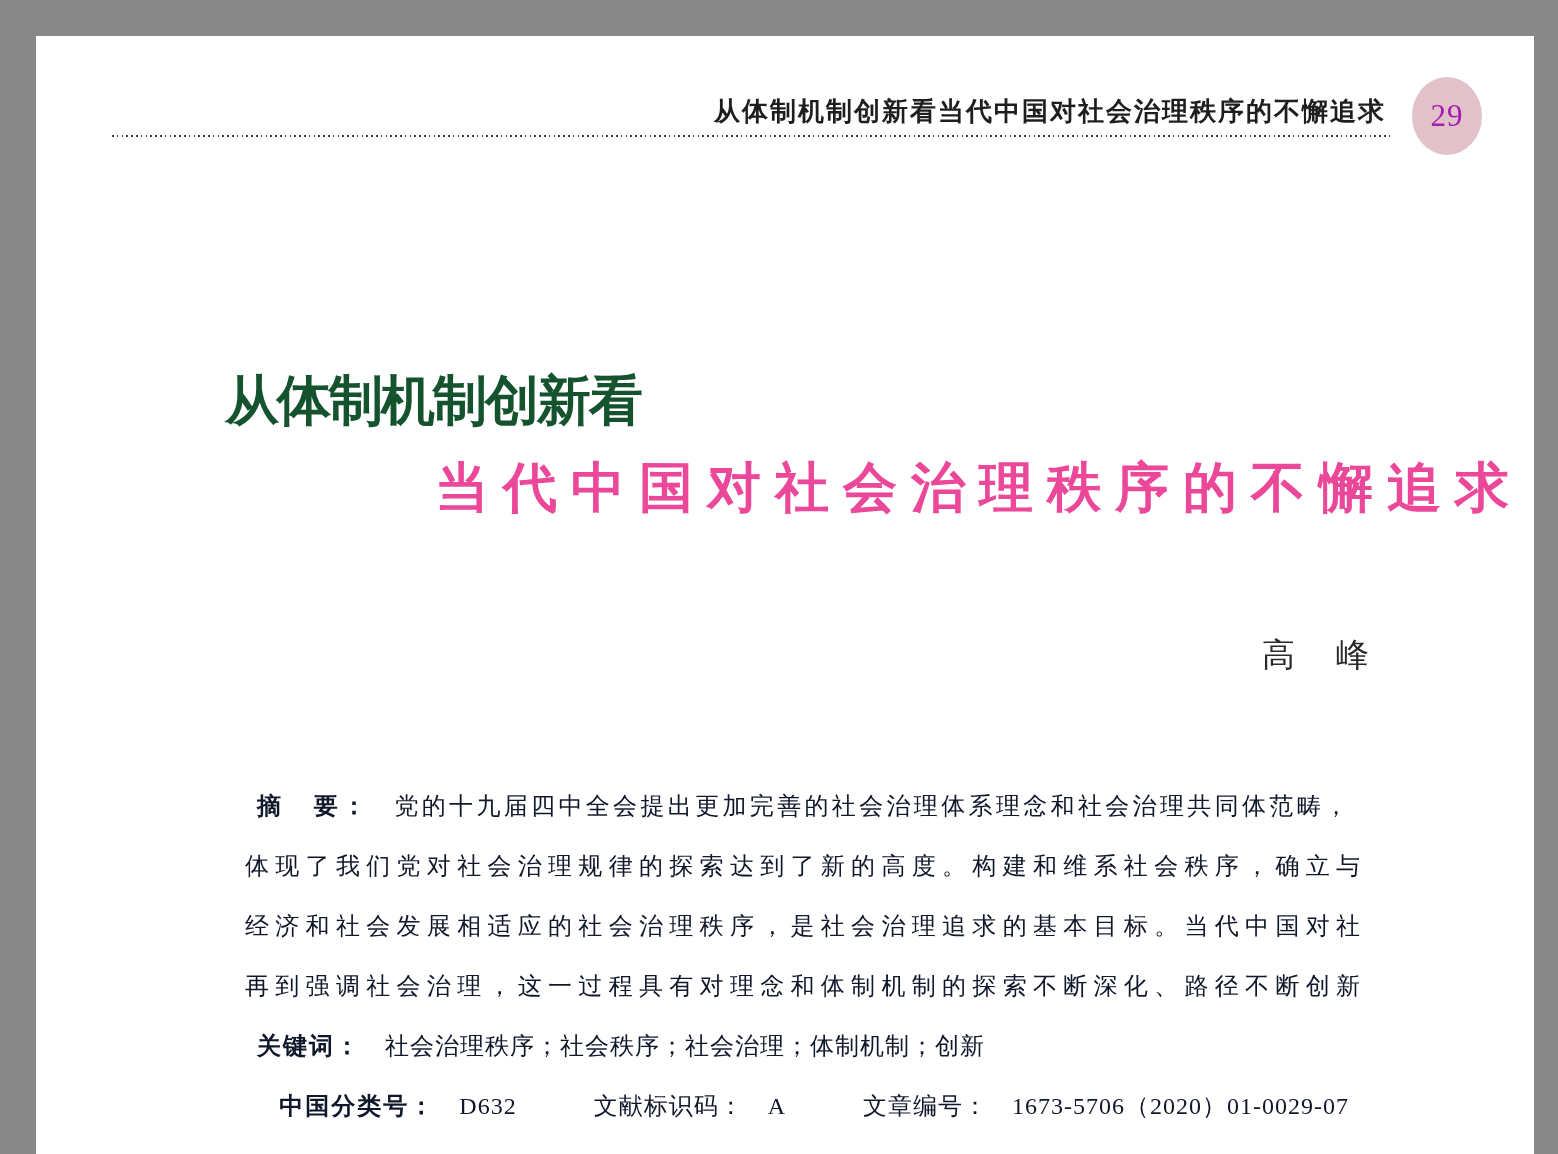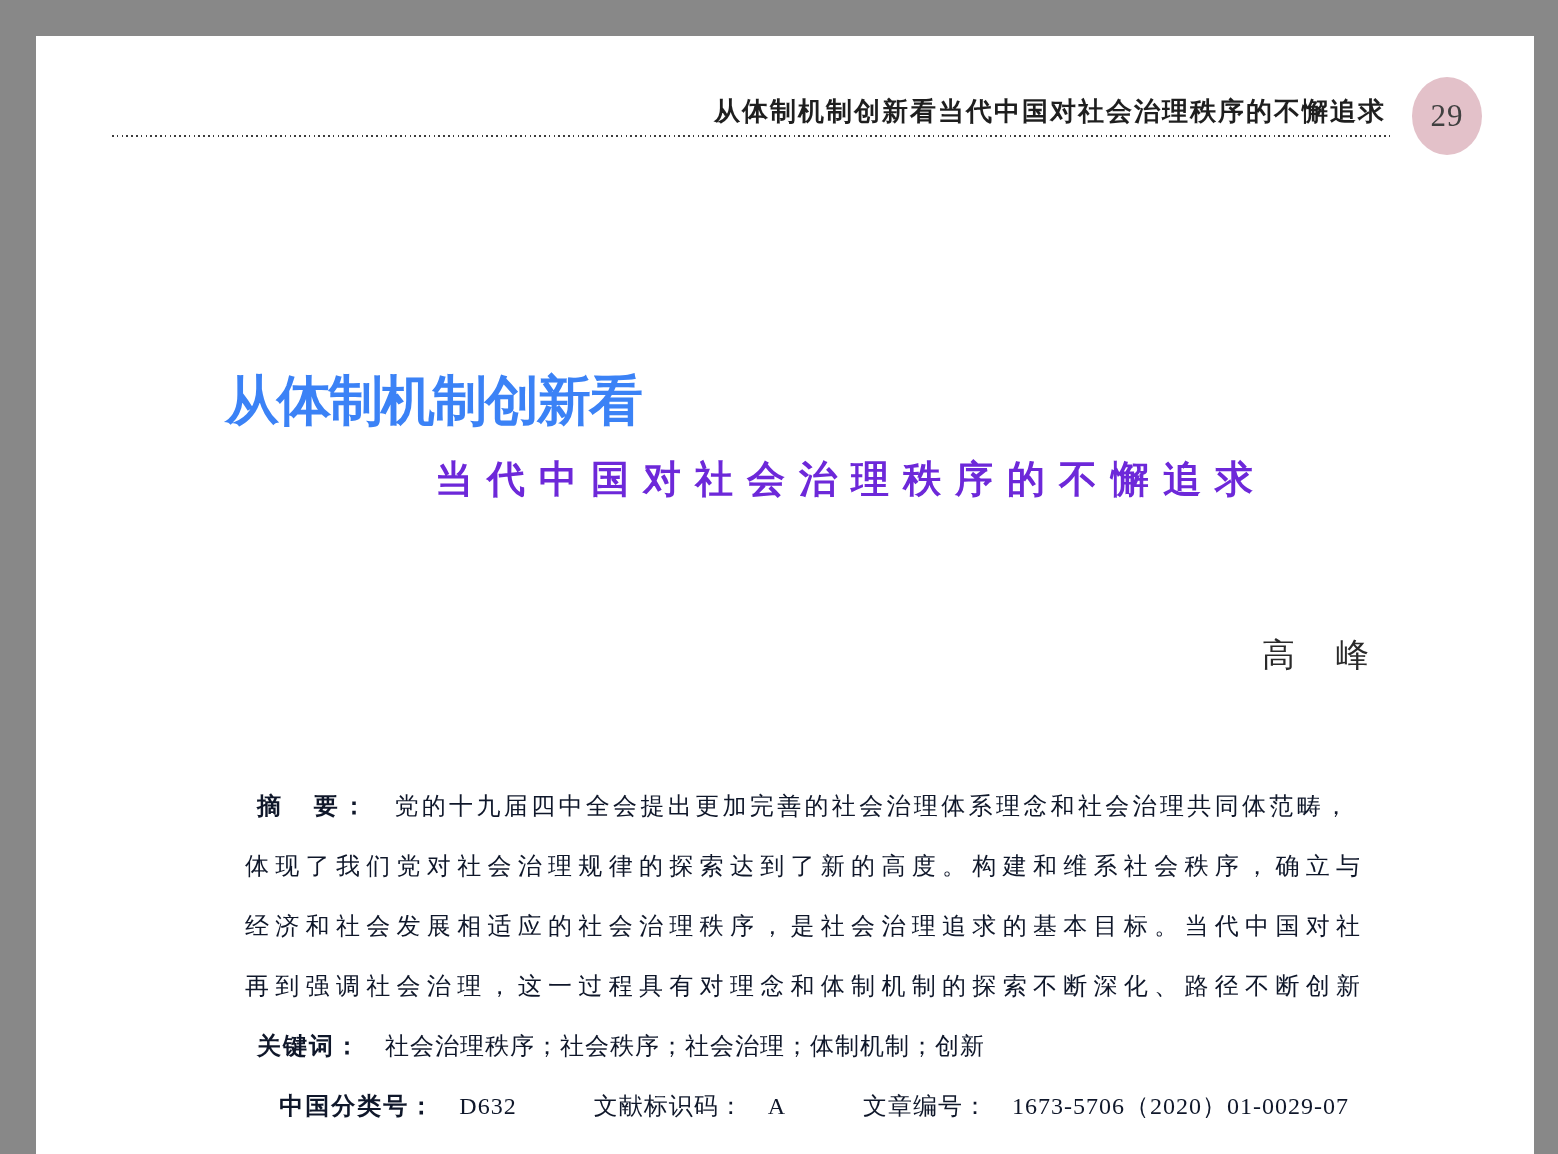--- a/index.html
+++ b/index.html
@@ -30,36 +30,36 @@
   }
   .page-badge {
     position:absolute;
     left:1364px; top:29px;
     width:70px; height:78px;
     border-radius:50%;
     display:flex; align-items:center; justify-content:center;
     z-index:2;
   }
   .page-badge span {
-    font-size:31px; color:#404040; letter-spacing:1px;
+    font-size:31px; color:#a21caf; letter-spacing:1px;
   }
 
   
   .title-line1 {
     position:absolute;
     left:177px; top:324px;
     font-size:54px; letter-spacing:-2px;
-    color:#3b82f6; white-space:nowrap;
+    color:#14532d; white-space:nowrap;
     line-height:1.1;
   }
   .title-line2 {
     position:absolute;
     left:387px; top:411px;
-    font-size:38px; letter-spacing:14px;
-    color:#6d28d9; white-space:nowrap;
+    font-size:54px; letter-spacing:14px;
+    color:#ec4899; white-space:nowrap;
     line-height:1.1;
   }
 
   
   .author {
     position:absolute;
     left:185px; top:585px; width:1140px;
     text-align:right;
     font-size:33px; letter-spacing:4px;
     color:#2a2a2a;

